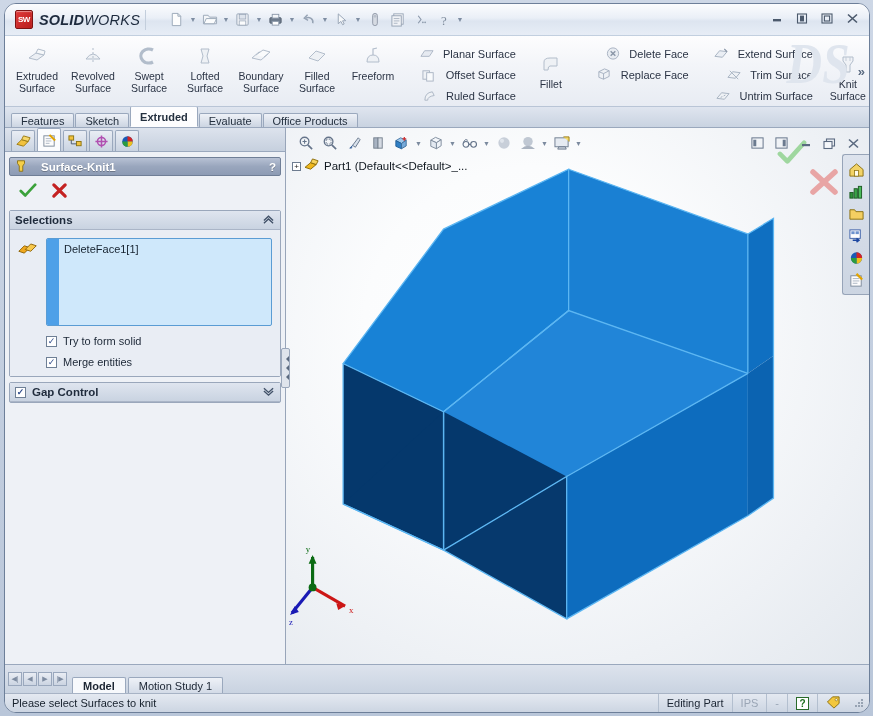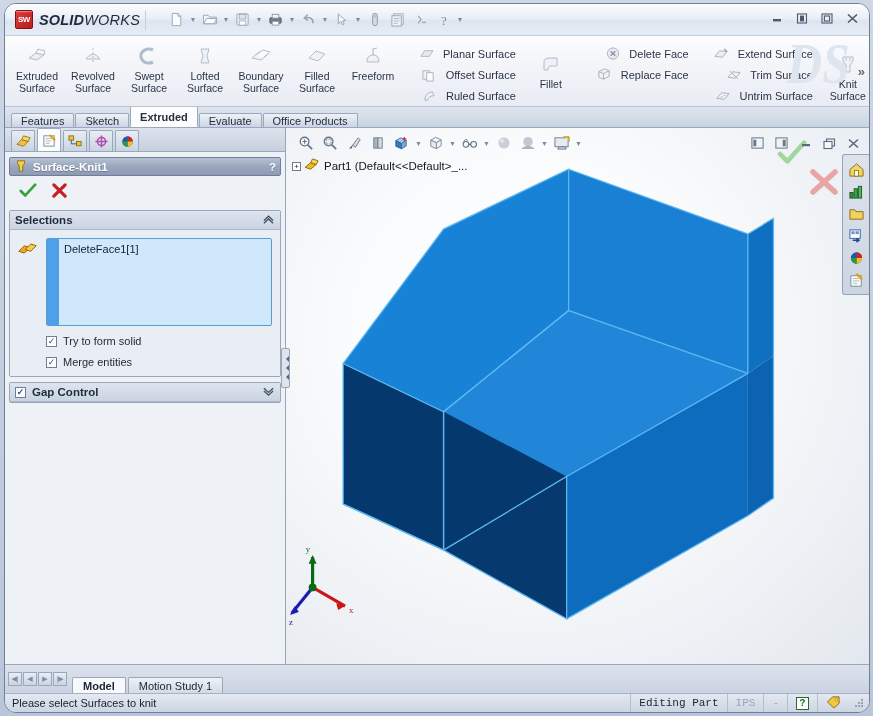--- a/index.html
+++ b/index.html
@@ -153,21 +153,21 @@
   }
   .fmtab {
     width:24px;height:21px;display:flex;align-items:center;justify-content:center;
     background: linear-gradient(180deg,#e9edf4,#c9d3e1);
     border:1px solid #9aa8bd; border-bottom:none; border-radius:2px 2px 0 0;
   }
   .fmtab.active{ background:#fbfcfe; height:23px; }
 
   .pm-header {
     margin:5px 4px 0 4px;
-    height:19px; display:flex; align-items:center; gap:5px;
+    height:19px; display:flex; align-items:center; gap:13px;
     background: linear-gradient(180deg,#b7c1d4 0%,#99a6bd 50%,#8d9bb4 100%);
     border:1px solid #6f7e96; border-radius:2px;
     padding:0 4px; color:#fff; font-weight:bold; font-size:11.5px;
     text-shadow: 0 1px 0 rgba(0,0,0,.25);
   }
   .pm-header .ttl{ flex:1; }
   .pm-help { color:#fff; font-weight:bold; }
   .pm-okrow { display:flex; gap:14px; padding:6px 0 6px 14px; }
   .okcheck { color:#3a9b3a; font-size:17px; font-weight:bold; }
   .xcancel { color:#c02020; font-size:16px; font-weight:bold; }
@@ -271,21 +271,21 @@
   }
   .btab.active{ background:#f7f9fc; font-weight:bold; }
 
   .statusbar{
     height:19px; flex:none; display:flex; align-items:center;
     background: linear-gradient(180deg,#e4e9f1,#ccd5e2);
     border-top:1px solid #a7b3c5;
     font-size:11px; color:#16202c; padding:0 4px;
   }
   .sb-left{ padding-left:3px; }
-  .sb-right{ margin-left:auto; display:flex; align-items:center; height:100%;font-family:Liberation Mono, monospace; }
+  .sb-right{ margin-left:auto; display:flex; align-items:center; height:100%; }
   .sbcell{
     display:flex;align-items:center;justify-content:center;
     height:100%; padding:0 8px; border-left:1px solid #b3bfcf;
     color:#1b2533;
   }
   .sbcell.dim{ color:#9aa6b6; }
   .qmark{
     width:13px;height:13px;background:#fff;border:1px solid #2a6b2a;
     color:#1c6f1c;font-size:10px;font-weight:bold;
     display:flex;align-items:center;justify-content:center;

